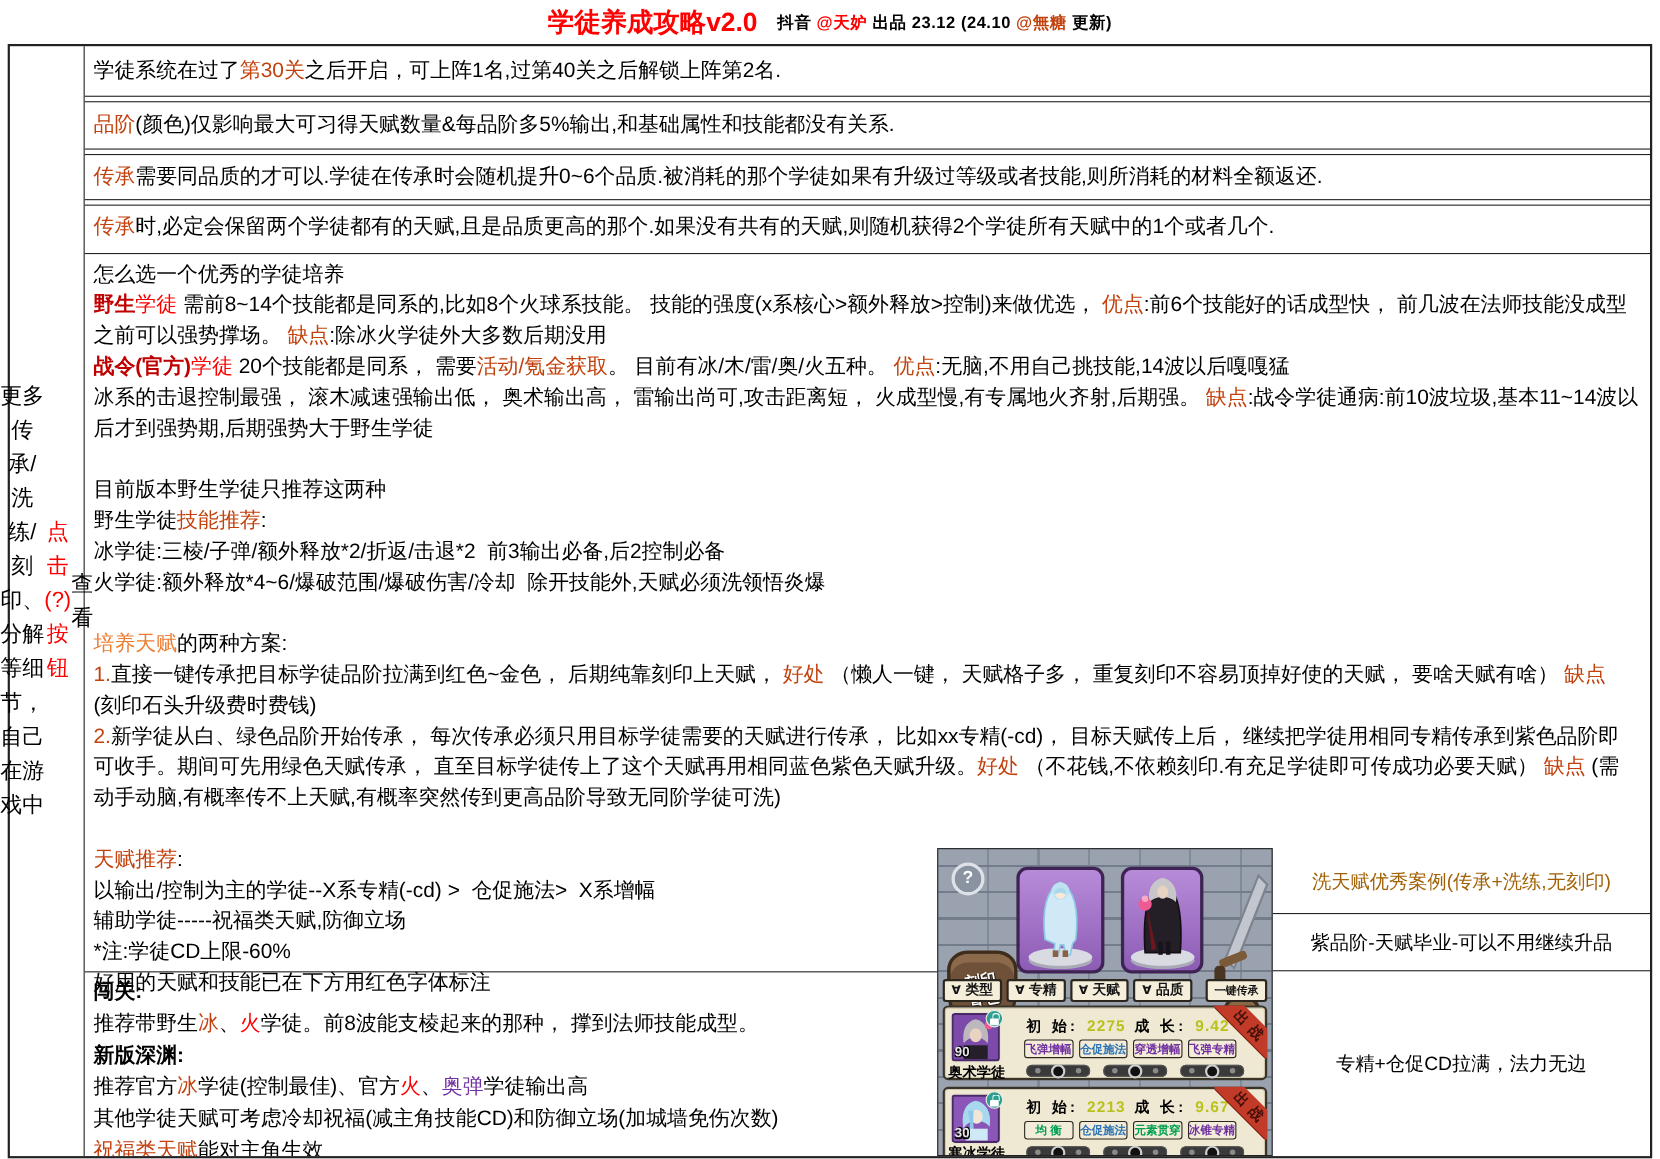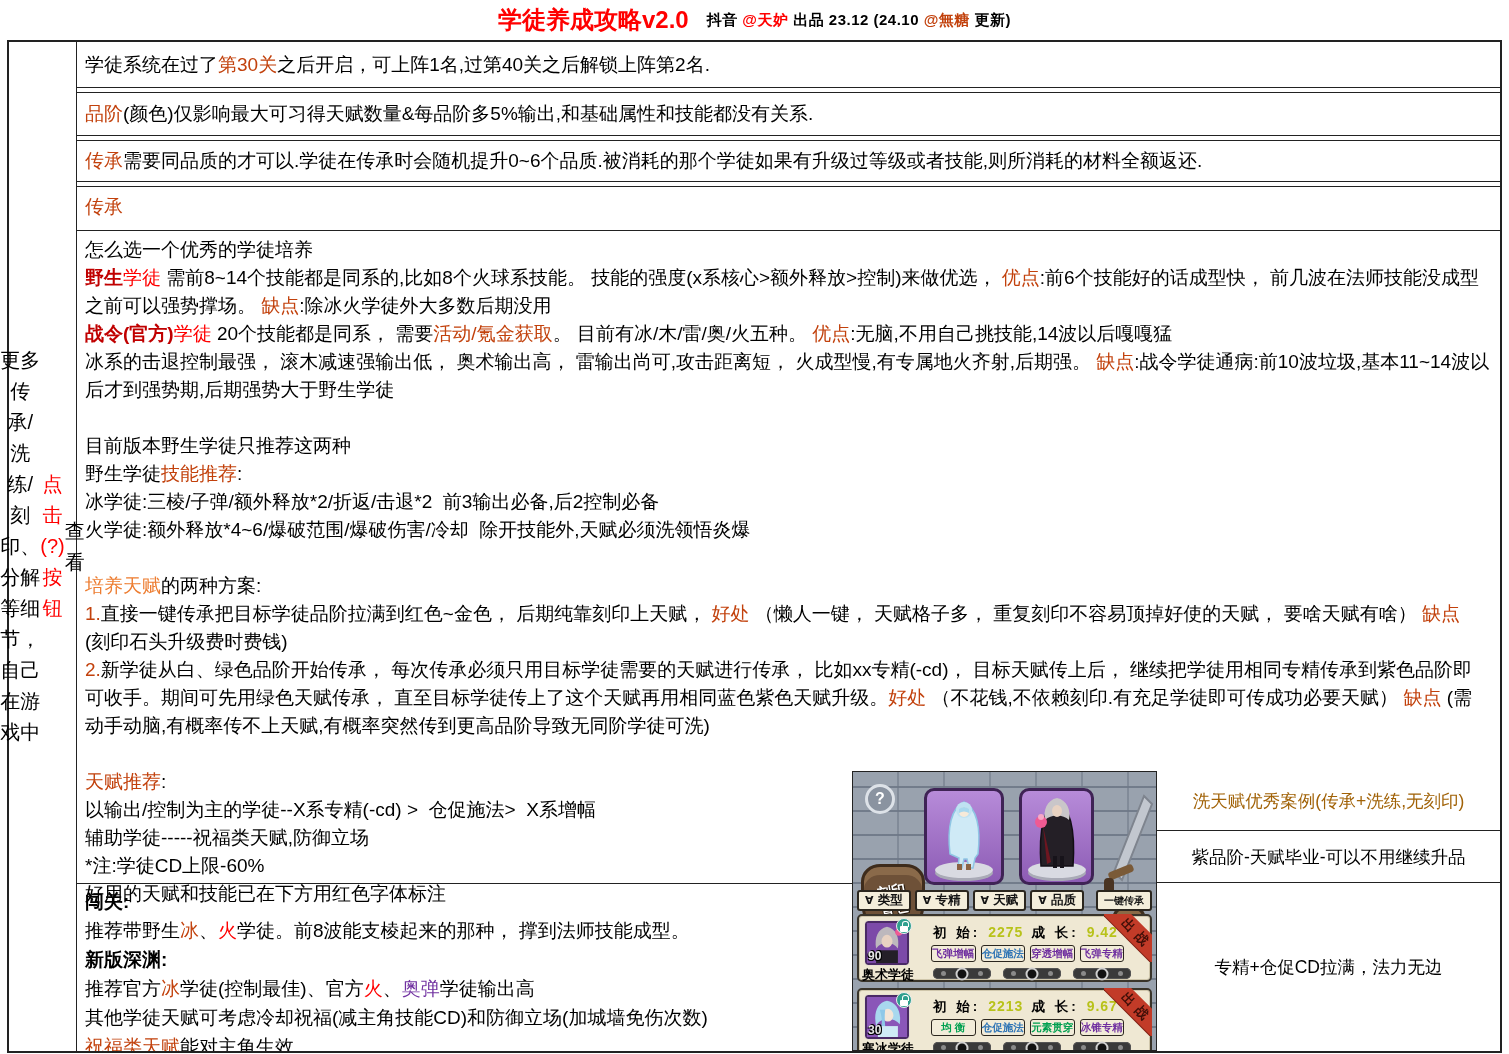--- a/index.html
+++ b/index.html
@@ -139,20 +139,21 @@
       <div class="rule-row r2">
           <span class="s-b">品阶</span>
           <span>(颜色)仅影响最大可习得天赋数量&amp;每品阶多5%输出,和基础属性和技能都没有关系.</span>
         </div>
       <div class="rule-row r3">
           <span class="s-b">传承</span>
           <span>需要同品质的才可以.学徒在传承时会随机提升0~6个品质.被消耗的那个学徒如果有升级过等级或者技能,则所消耗的材料全额返还.</span>
         </div>
       <div class="rule-row r4">
           <span class="s-b">传承</span>
+          <span>时,必定会保留两个学徒都有的天赋,且是品质更高的那个.如果没有共有的天赋,则随机获得2个学徒所有天赋中的1个或者几个.</span>
         </div>
 
       <div class="big-cell">
         <div class="main-text">
             <div class="para"><span>怎么选一个优秀的学徒培养</span></div>
             <div class="para"><span class="s-drb">野生</span><span class="s-r">学徒</span><span> 需前8~14个技能都是同系的,比如8个火球系技能。 技能的强度(x系核心&gt;额外释放&gt;控制)来做优选， </span><span class="s-b">优点</span><span>:前6个技能好的话成型快， 前几波在法师技能没成型之前可以强势撑场。 </span><span class="s-b">缺点</span><span>:除冰火学徒外大多数后期没用</span></div>
             <div class="para"><span class="s-drb">战令(官方)</span><span class="s-r">学徒</span><span> 20个技能都是同系， 需要</span><span class="s-b">活动/氪金获取</span><span>。 目前有冰/木/雷/奥/火五种。 </span><span class="s-b">优点</span><span>:无脑,不用自己挑技能,14波以后嘎嘎猛</span></div>
             <div class="para"><span>冰系的击退控制最强， 滚木减速强输出低， 奥术输出高， 雷输出尚可,攻击距离短， 火成型慢,有专属地火齐射,后期强。 </span><span class="s-b">缺点</span><span>:战令学徒通病:前10波垃圾,基本11~14波以后才到强势期,后期强势大于野生学徒</span></div>
             <div class="para"><span>&nbsp;</span></div>
             <div class="para"><span>目前版本野生学徒只推荐这两种</span></div>

